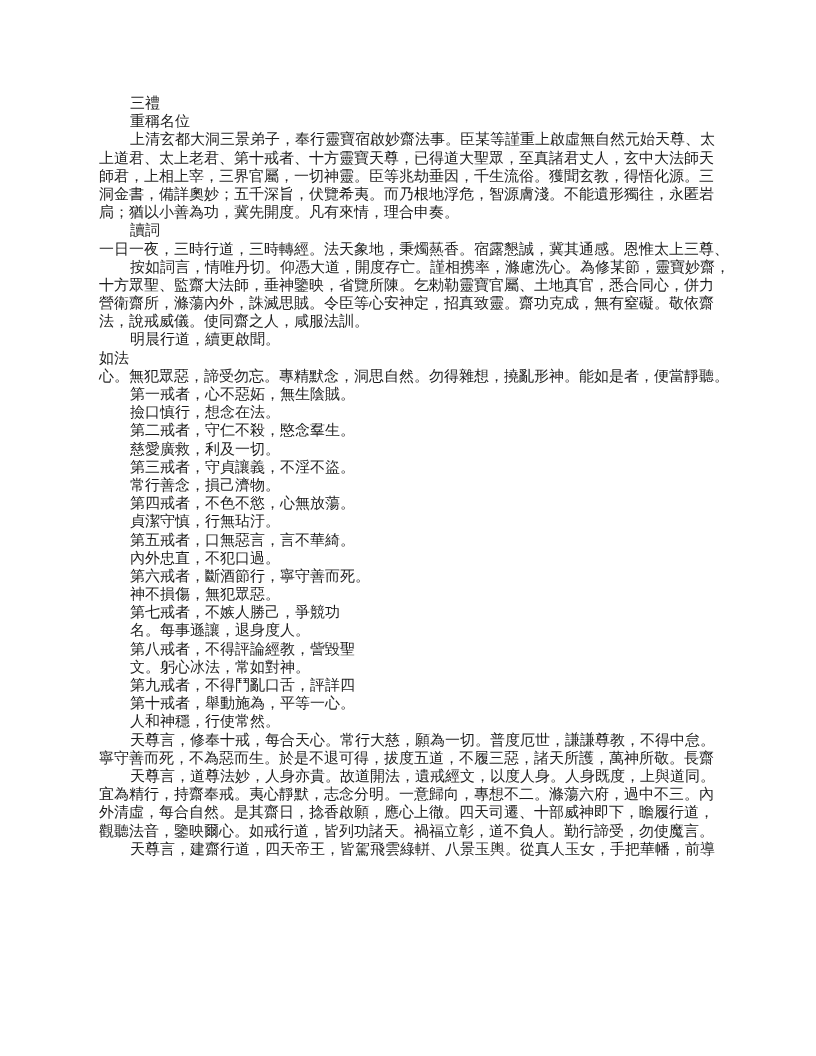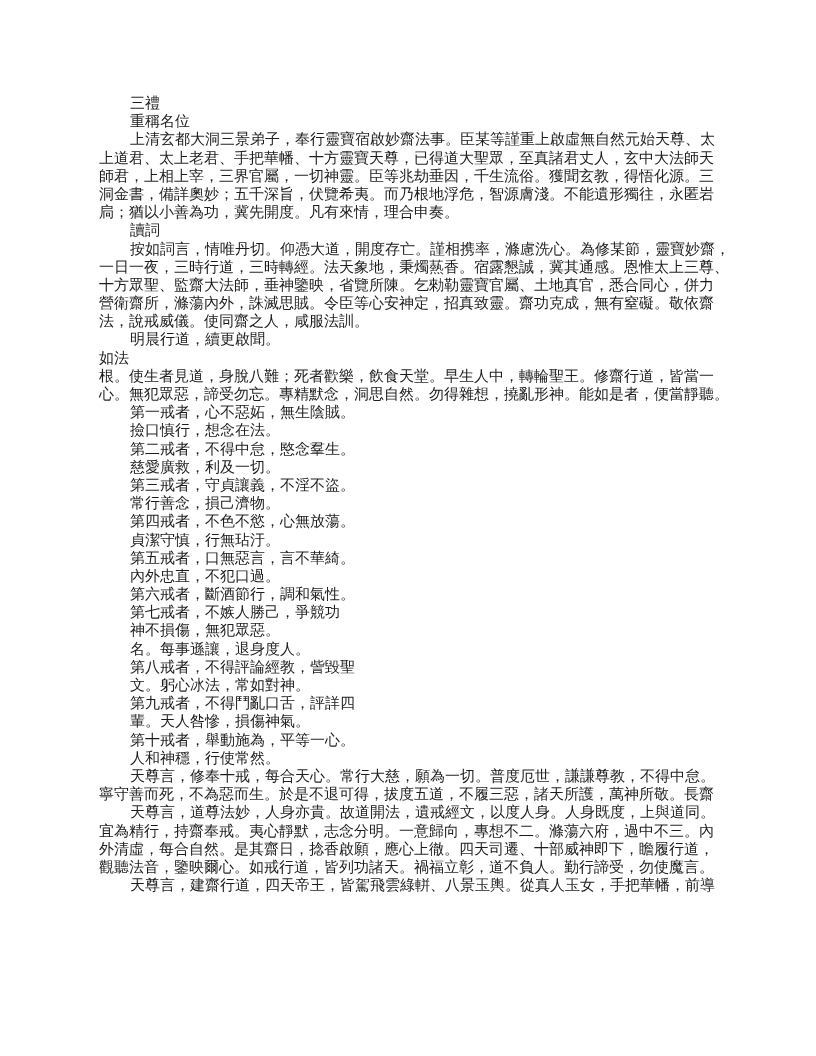--- a/index.html
+++ b/index.html
@@ -34,52 +34,50 @@
   }
 </style>
 </head>
 <body>
 
 <div class="page">
   <div class="text-block">
       <div class="line indent">三禮</div>
       <div class="line indent">重稱名位</div>
       <div class="line indent">上清玄都大洞三景弟子，奉行靈寶宿啟妙齋法事。臣某等謹重上啟虛無自然元始天尊、太</div>
-      <div class="line">上道君、太上老君、手把華幡、十方靈寶天尊，已得道大聖眾，至真諸君丈人，玄中大法師天</div>
+      <div class="line">上道君、太上老君、第十戒者、十方靈寶天尊，已得道大聖眾，至真諸君丈人，玄中大法師天</div>
       <div class="line">師君，上相上宰，三界官屬，一切神靈。臣等兆劫垂因，千生流俗。獲聞玄教，得悟化源。三</div>
       <div class="line">洞金書，備詳奧妙；五千深旨，伏覽希夷。而乃根地浮危，智源膚淺。不能遺形獨往，永匿岩</div>
       <div class="line">扃；猶以小善為功，冀先開度。凡有來情，理合申奏。</div>
       <div class="line indent">讀詞</div>
+      <div class="line">一日一夜，三時行道，三時轉經。法天象地，秉燭爇香。宿露懇誠，冀其通感。恩惟太上三尊、</div>
       <div class="line indent">按如詞言，情唯丹切。仰憑大道，開度存亡。謹相携率，滌慮洗心。為修某節，靈寶妙齋，</div>
-      <div class="line">一日一夜，三時行道，三時轉經。法天象地，秉燭爇香。宿露懇誠，冀其通感。恩惟太上三尊、</div>
       <div class="line">十方眾聖、監齋大法師，垂神鑒映，省覽所陳。乞勑勒靈寶官屬、土地真官，悉合同心，併力</div>
       <div class="line">營衛齋所，滌蕩內外，誅滅思賊。令臣等心安神定，招真致靈。齋功克成，無有窒礙。敬依齋</div>
       <div class="line">法，說戒威儀。使同齋之人，咸服法訓。</div>
       <div class="line indent">明晨行道，續更啟聞。</div>
       <div class="line">如法</div>
-      <div class="line">根。使生者見道，身脫八難；死者歡樂，飲食天堂。早生人中，轉輪聖王。修齋行道，皆當一</div>
       <div class="line">心。無犯眾惡，諦受勿忘。專精默念，洞思自然。勿得雜想，撓亂形神。能如是者，便當靜聽。</div>
       <div class="line indent">第一戒者，心不惡妬，無生陰賊。</div>
       <div class="line indent">撿口慎行，想念在法。</div>
-      <div class="line indent">第二戒者，不得中怠，愍念羣生。</div>
+      <div class="line indent">第二戒者，守仁不殺，愍念羣生。</div>
       <div class="line indent">慈愛廣救，利及一切。</div>
       <div class="line indent">第三戒者，守貞讓義，不淫不盜。</div>
       <div class="line indent">常行善念，損己濟物。</div>
       <div class="line indent">第四戒者，不色不慾，心無放蕩。</div>
       <div class="line indent">貞潔守慎，行無玷汙。</div>
       <div class="line indent">第五戒者，口無惡言，言不華綺。</div>
       <div class="line indent">內外忠直，不犯口過。</div>
-      <div class="line indent">第六戒者，斷酒節行，調和氣性。</div>
+      <div class="line indent">第六戒者，斷酒節行，寧守善而死。</div>
+      <div class="line indent">神不損傷，無犯眾惡。</div>
       <div class="line indent">第七戒者，不嫉人勝己，爭競功</div>
-      <div class="line indent">神不損傷，無犯眾惡。</div>
       <div class="line indent">名。每事遜讓，退身度人。</div>
       <div class="line indent">第八戒者，不得評論經教，訾毀聖</div>
       <div class="line indent">文。躬心冰法，常如對神。</div>
       <div class="line indent">第九戒者，不得鬥亂口舌，評詳四</div>
-      <div class="line indent">輩。天人咎慘，損傷神氣。</div>
       <div class="line indent">第十戒者，舉動施為，平等一心。</div>
       <div class="line indent">人和神穩，行使常然。</div>
       <div class="line indent">天尊言，修奉十戒，每合天心。常行大慈，願為一切。普度厄世，謙謙尊教，不得中怠。</div>
       <div class="line">寧守善而死，不為惡而生。於是不退可得，拔度五道，不履三惡，諸天所護，萬神所敬。長齋</div>
       <div class="line indent">天尊言，道尊法妙，人身亦貴。故道開法，遺戒經文，以度人身。人身既度，上與道同。</div>
       <div class="line">宜為精行，持齋奉戒。夷心靜默，志念分明。一意歸向，專想不二。滌蕩六府，過中不三。內</div>
       <div class="line">外清虛，每合自然。是其齋日，捻香啟願，應心上徹。四天司遷、十部威神即下，瞻履行道，</div>
       <div class="line">觀聽法音，鑒映爾心。如戒行道，皆列功諸天。禍福立彰，道不負人。勤行諦受，勿使魔言。</div>
       <div class="line indent">天尊言，建齋行道，四天帝王，皆駕飛雲綠軿、八景玉輿。從真人玉女，手把華幡，前導</div>
     </div>

